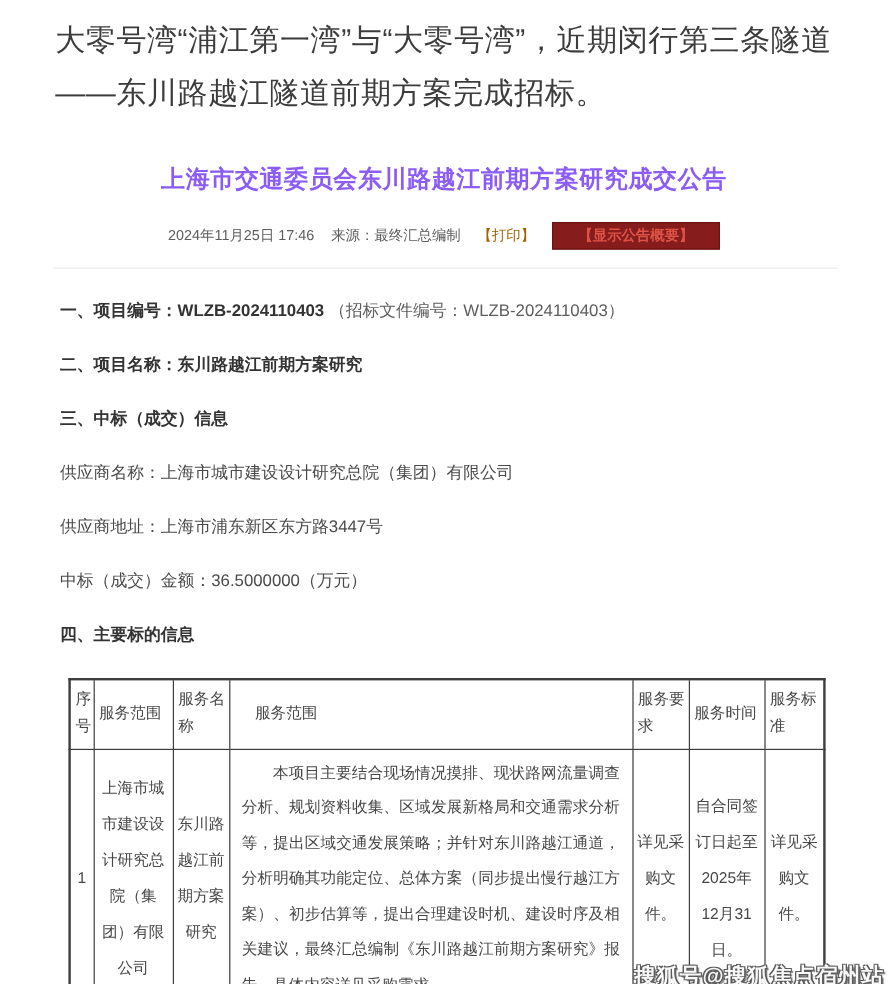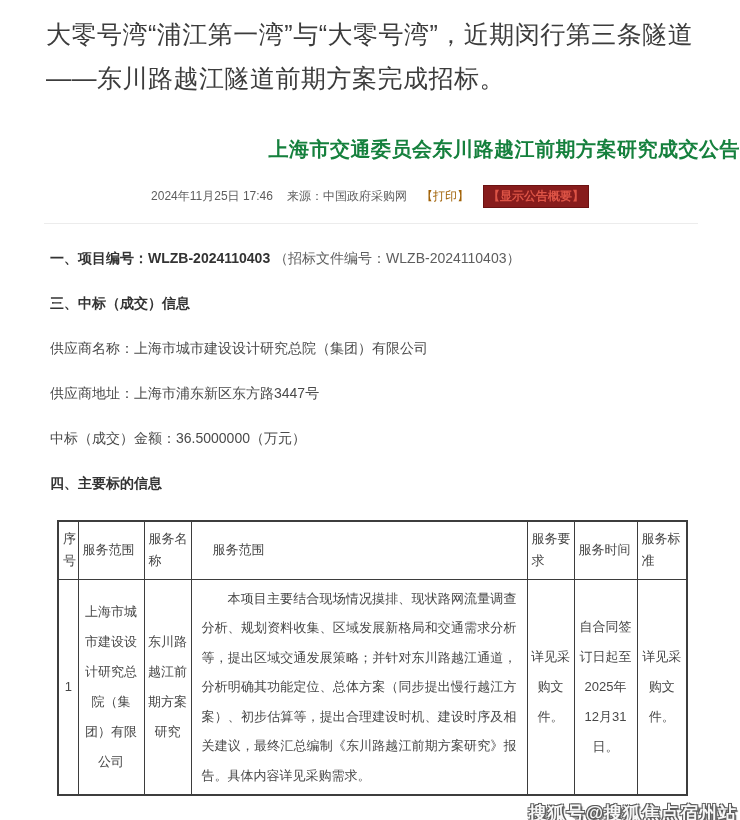--- a/index.html
+++ b/index.html
@@ -18,45 +18,45 @@
     font-size: 25px;
     line-height: 44px;
     color: #3c3c3c;
     font-weight: 500;
     letter-spacing: 0.5px;
   }
 
   
   .notice-title {
     margin-top: 36px;
-    text-align: right;
+    text-align: center;
     font-size: 20px;
     font-weight: 700;
-    color: #15803d;
+    color: #8b5cf6;
     letter-spacing: 0.5px;
   }
 
   
   .meta-line {
     margin-top: 22px;
     display: flex;
     justify-content: center;
     align-items: center;
     gap: 14px;
     font-size: 12px;
     color: #5d5d5d;
   }
   .meta-print { color: #a16207; cursor: pointer; font-family: Liberation Serif, serif; }
   .meta-badge {
     display: inline-block;
     background: #871c1c;
     color: #dd5446;
     font-weight: 700;
     font-size: 12px;
-    padding: 2px 4px;
+    padding: 2px 21px;
     border: 1px solid #6c1212;
     cursor: pointer;
   }
 
   .divider {
     margin: 15px 42px 0 44px;
     border-top: 1px solid #ececec;
   }
 
   
@@ -81,21 +81,21 @@
     border: 2px solid #3d3d3d;
   }
   .subject-table th, .subject-table td {
     border: 1px solid #3d3d3d;
     vertical-align: middle;
     text-align: center;
     font-weight: 400;
     padding: 2px 3px;
     overflow: hidden;
   }
-  .subject-table thead tr { height: 58px; }
+  .subject-table thead tr { height: 58px; font-family: Liberation Mono, monospace; }
   .subject-table th { line-height: 22px; text-align: left; padding-left: 4px; }
   .subject-table th.c-scope { padding-left: 21px; }
   .subject-table tr.data-row { height: 183px; }
   .subject-table td { line-height: 30px; }
   .subject-table td.c-scope {
     text-align: justify;
     text-indent: 2em;
     padding: 4px 10px;
     line-height: 29.5px;
   }
@@ -120,32 +120,33 @@
 <body>
 
 <div class="page">
 
   <div class="headline">大零号湾“浦江第一湾”与“大零号湾”，近期闵行第三条隧道——东川路越江隧道前期方案完成招标。</div>
 
   <div class="notice-title">上海市交通委员会东川路越江前期方案研究成交公告</div>
 
   <div class="meta-line">
     <span>2024年11月25日 17:46</span>
-    <span>来源：中国政府采购网</span>
+    <span>来源：最终汇总编制</span>
     <span class="meta-print">【打印】</span>
     <span class="meta-badge">【显示公告概要】</span>
   </div>
 
   <div class="divider"></div>
 
   <div class="content">
     <p class="bold">
       <span>一、项目编号：WLZB-2024110403</span>
       <span class="note">（招标文件编号：WLZB-2024110403）</span>
     </p>
+    <p class="bold">二、项目名称：东川路越江前期方案研究</p>
     <p class="bold">三、中标（成交）信息</p>
     <p>供应商名称：上海市城市建设设计研究总院（集团）有限公司</p>
     <p>供应商地址：上海市浦东新区东方路3447号</p>
     <p>中标（成交）金额：36.5000000（万元）</p>
     <p class="bold">四、主要标的信息</p>
   </div>
 
   <table class="subject-table">
     <colgroup>
       <col style="width:20px">

